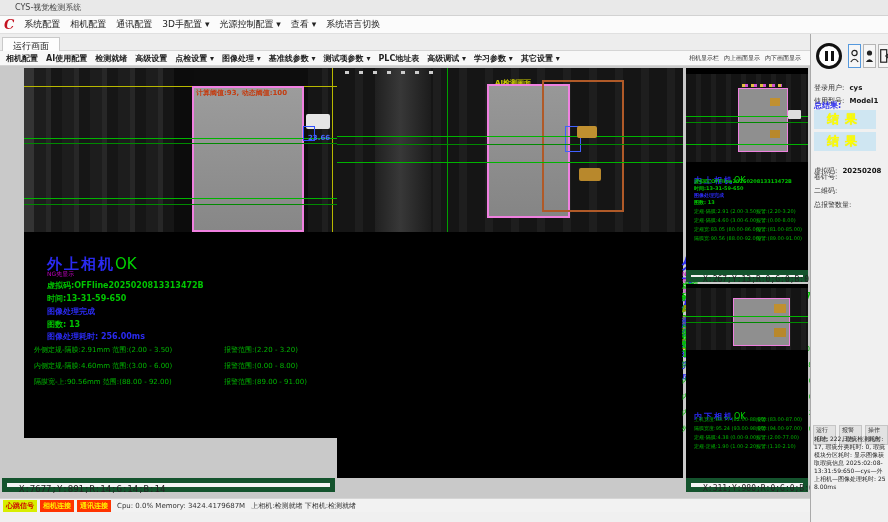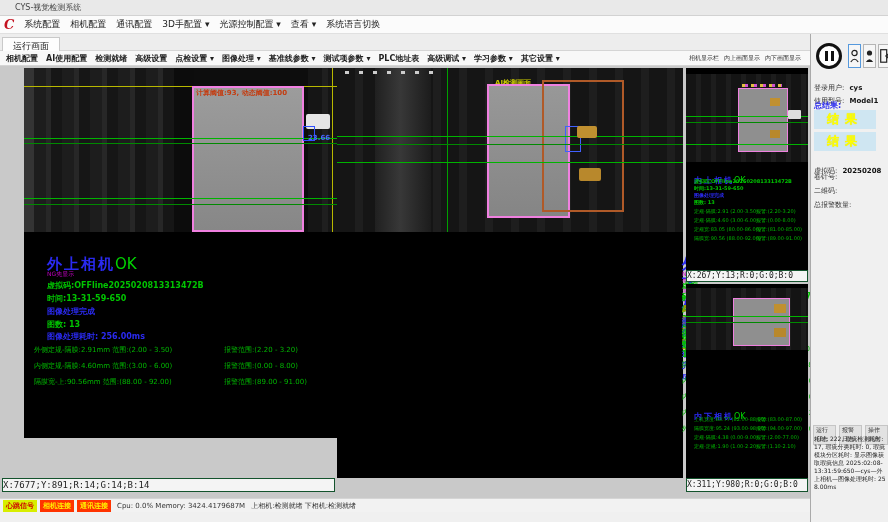--- a/index.html
+++ b/index.html
@@ -22,22 +22,22 @@
   .toolbar { left:0; top:51px; width:686px; height:15px; background:#f8f8f8; border-bottom:1px solid #d5d5d5;
              display:flex; align-items:center; gap:8px; padding-left:6px; overflow:hidden; }
   .tool-item { font-size:8px; font-weight:bold; color:#222; white-space:nowrap; }
   .minitabs { left:686px; top:51px; width:124px; height:15px; background:#f8f8f8; border-bottom:1px solid #d5d5d5;
               display:flex; align-items:center; gap:5px; padding-left:3px; overflow:hidden; }
   .mini-tab { font-size:6px; color:#333; white-space:nowrap; }
 
   
   .panel { background:#000; }
   .cam-img { position:absolute; left:0; top:0; overflow:hidden; background:#0d0d0d; }
-  .coordbar { background:#f4f4f4; border:1px solid #14532d; font-family:"DejaVu Sans Mono", monospace;
-              font-size:9px; color:#222; line-height:12px; padding-left:0; }
+  .coordbar { background:#f4f4f4; border:5px solid #14532d; font-family:"DejaVu Sans Mono", monospace;
+              font-size:9px; color:#222; line-height:12px; padding-left:12px; }
 
   
   .cam-name { font-size:15px; font-weight:bold; color:#2a2af0; letter-spacing:2px; }
   .cam-ok { font-size:15px; font-weight:normal; color:#00d400; }
   .t-mag { color:#c400c4; font-size:6px; }
   .t-grn { color:#00c400; font-size:8px; font-weight:bold; }
   .t-blu { color:#2a2af0; font-size:8px; font-weight:bold; }
   .t-olv { color:#9a9a00; font-size:8px; font-weight:bold; }
   .m-row { display:flex; font-size:7px; color:#00b400; white-space:nowrap; margin-bottom:6px; }
   .m-main { width:190px; }

